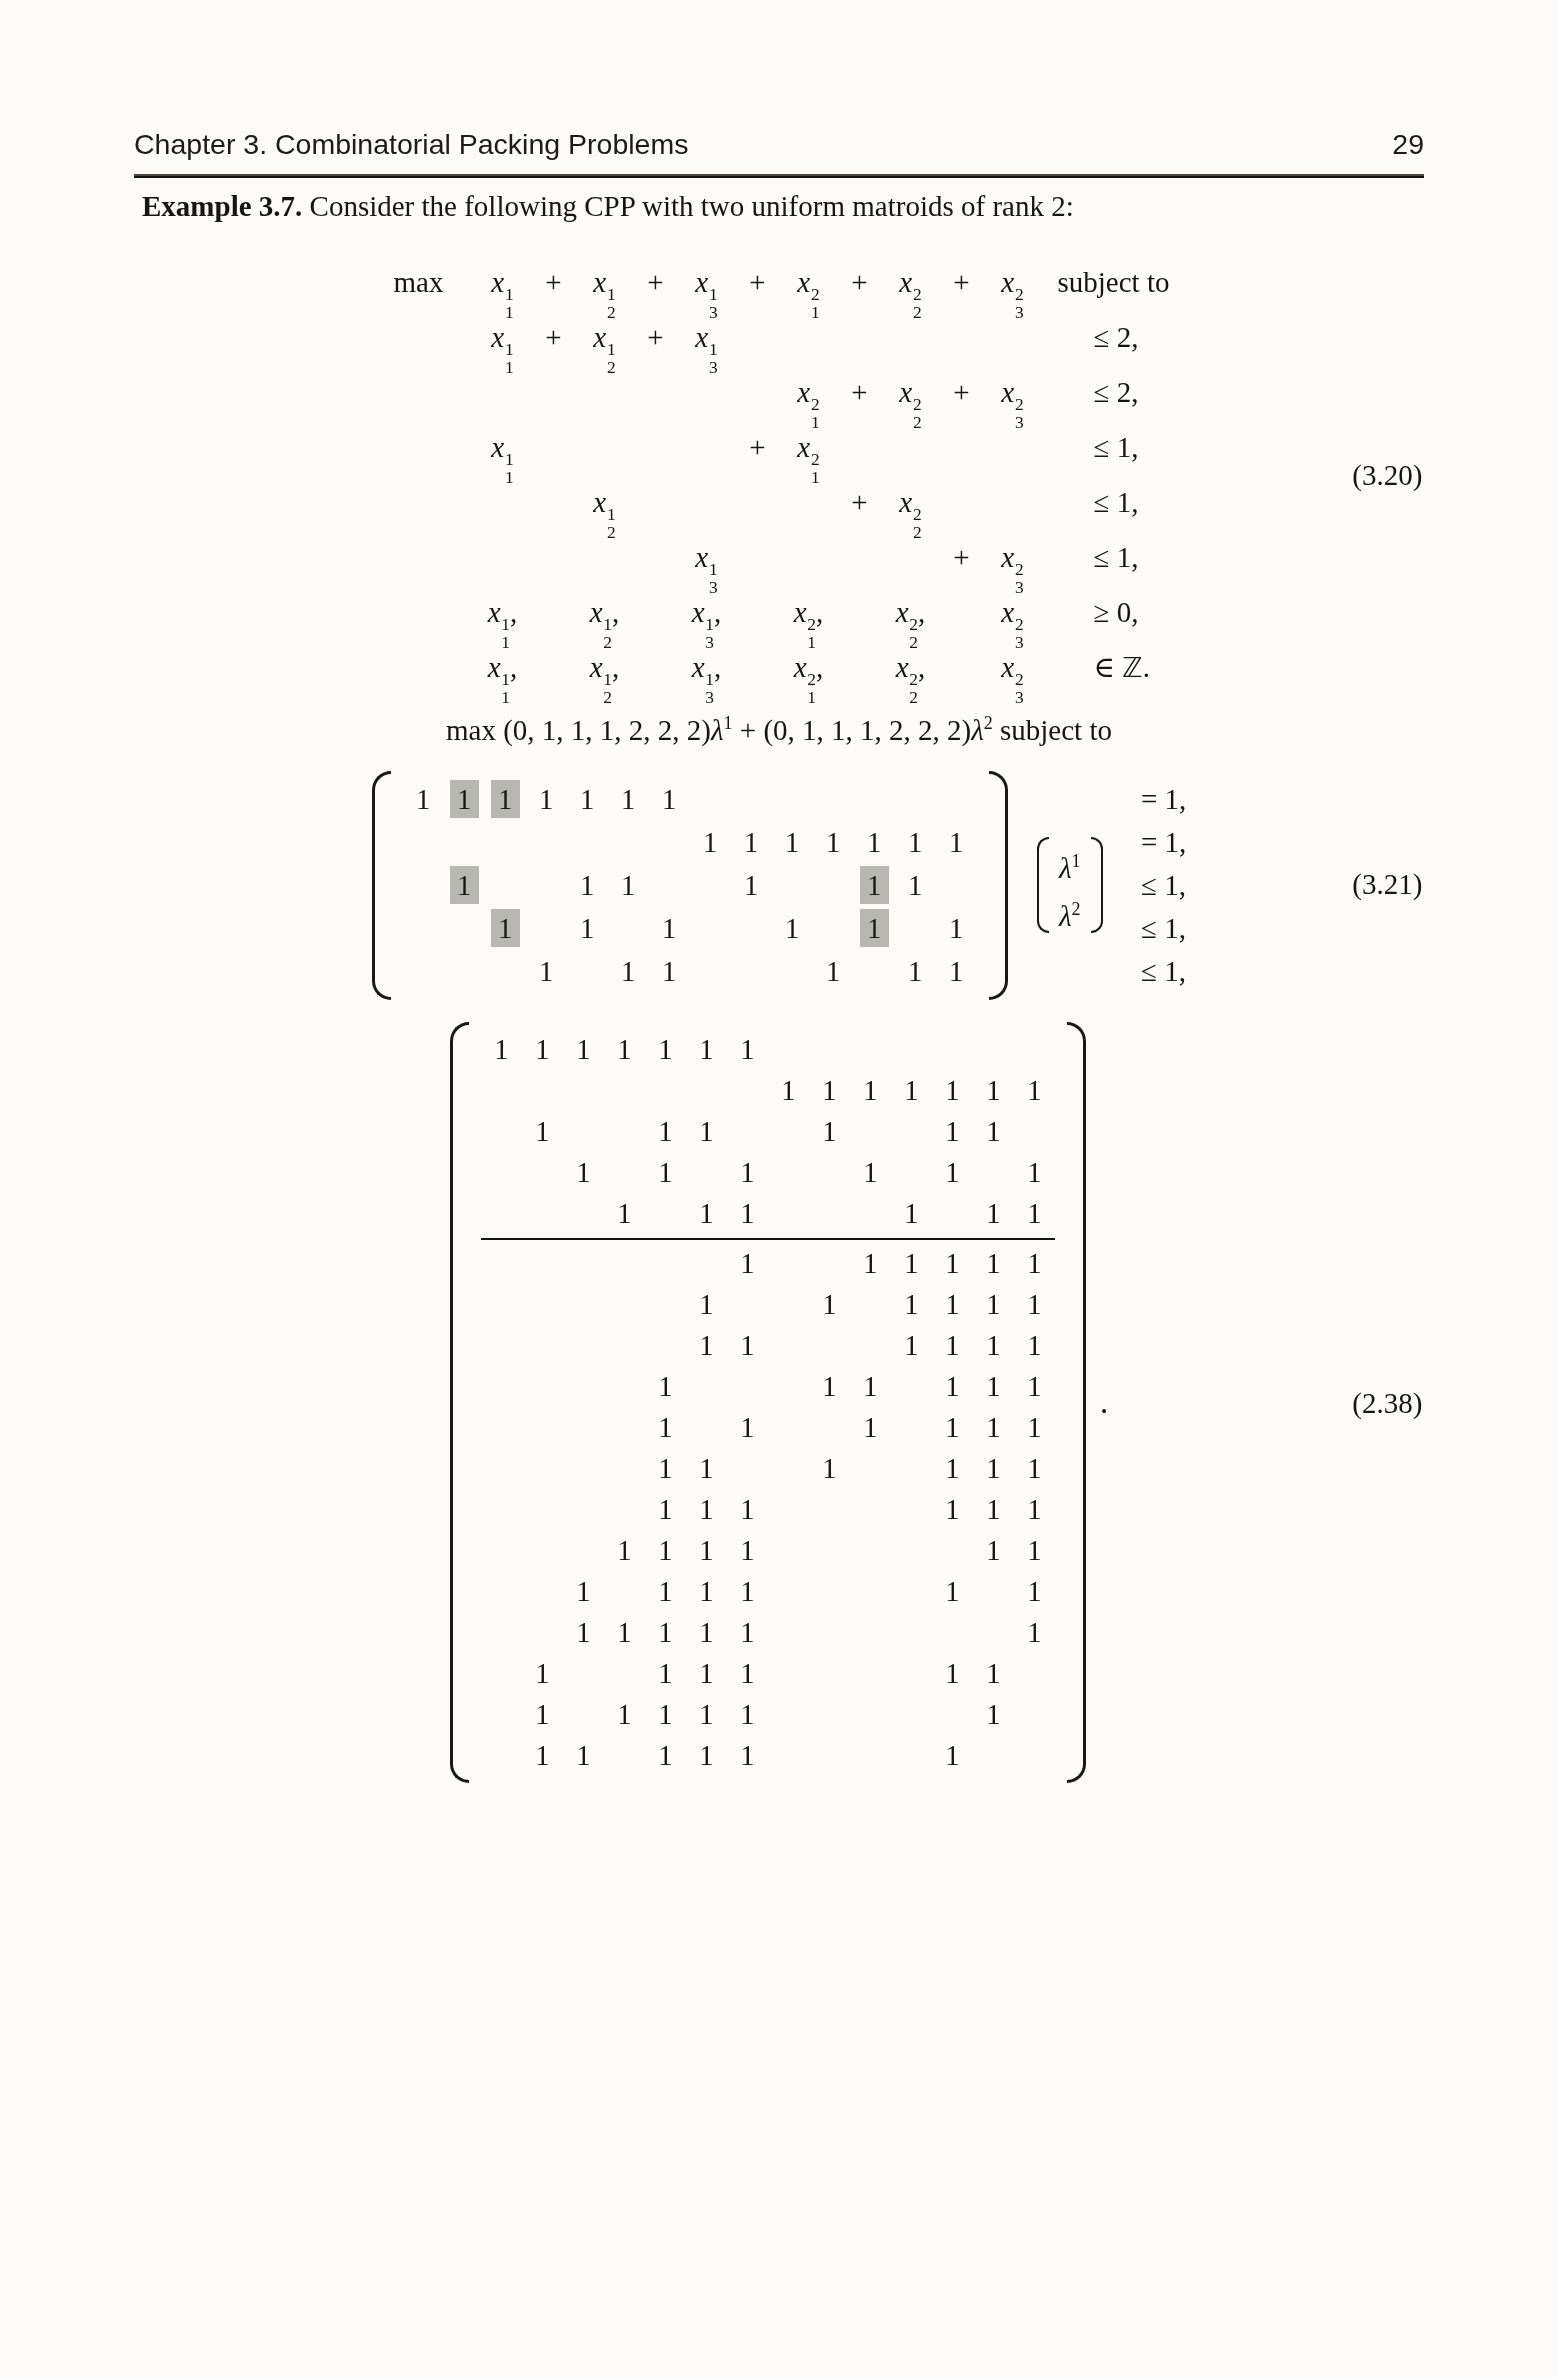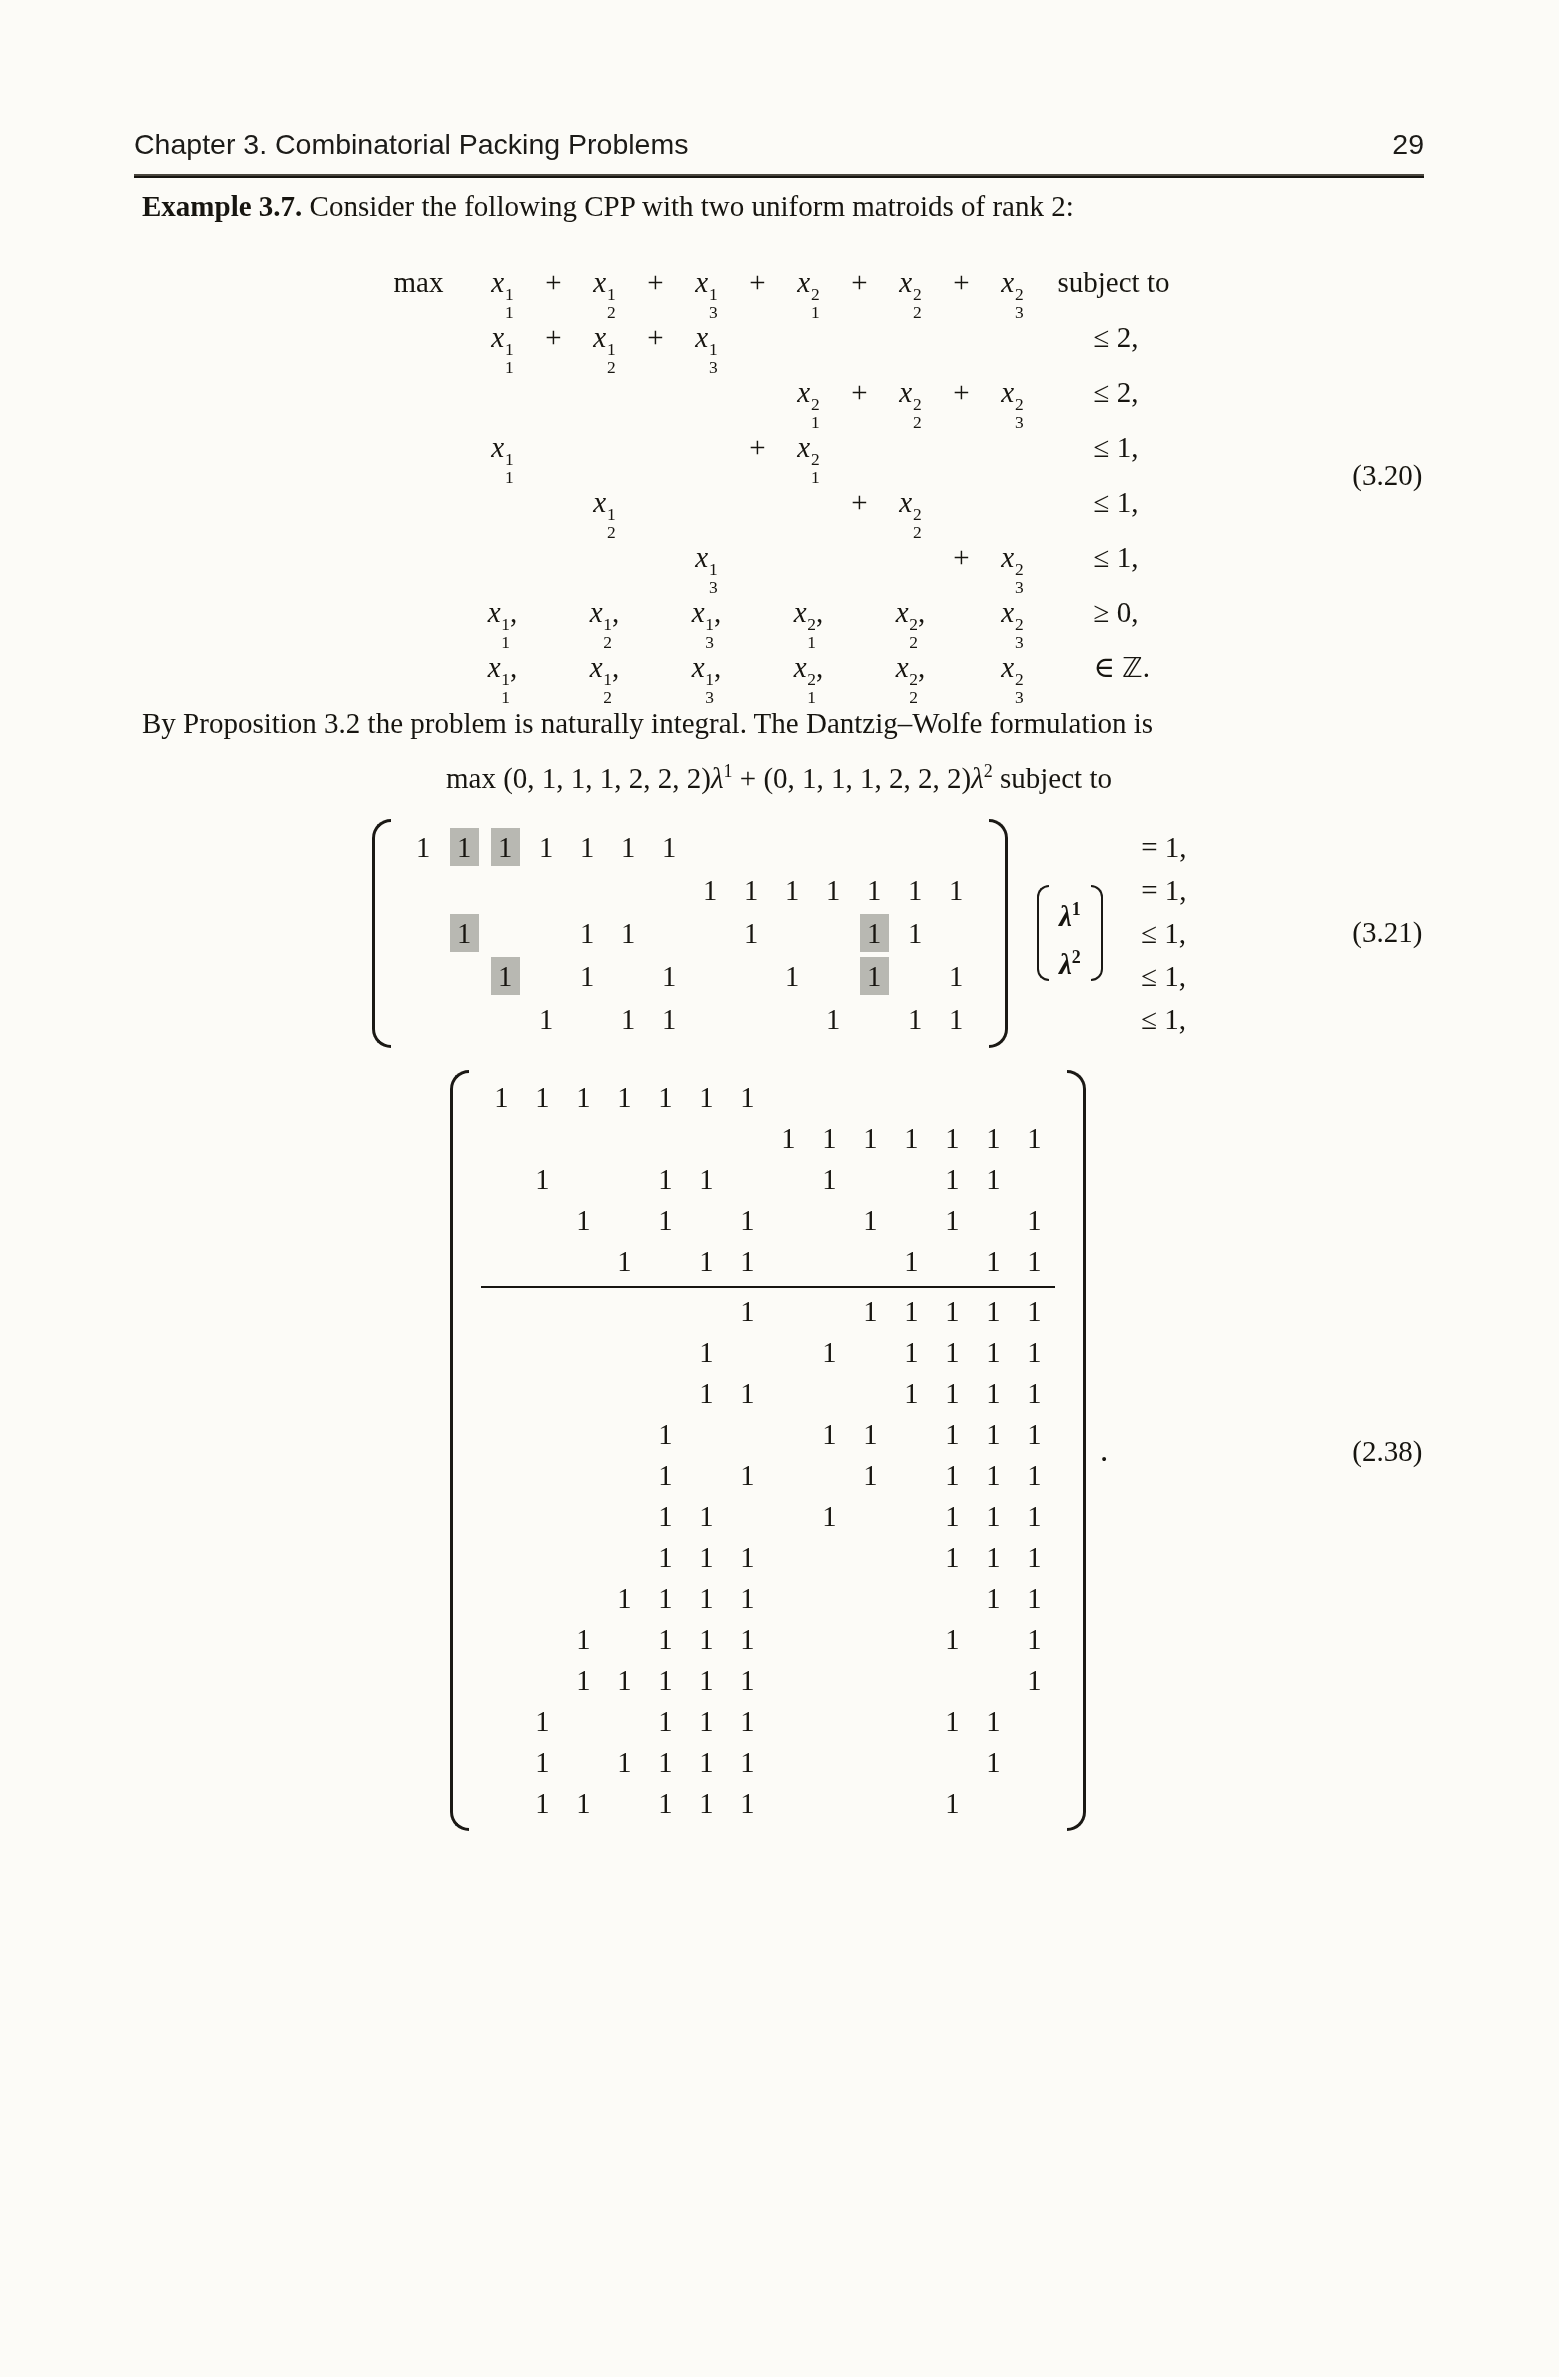--- a/index.html
+++ b/index.html
@@ -68,21 +68,21 @@
   .paren.sm { width: 12px; border-width: 2.6px; }
   .paren.sm.l { border-radius: 15.5px 0 0 15.5px; }
   .paren.sm.r { border-radius: 0 15.5px 15.5px 0; }
 
   
   .eq321 { margin-top: 21px; }
   .eq321 .eq-label { top: 97px; }
   .dw-col { display: flex; flex-direction: column; }
   .dw-row { display: flex; align-items: stretch; }
   .vec-wrap { display: flex; align-self: center; margin: 0 14px 0 29px; }
-  .vec div { height: 48px; line-height: 48px; padding: 0 10.4px; white-space: nowrap; font-weight: bold; }
+  .vec div { height: 48px; line-height: 48px; padding: 0 10.4px; white-space: nowrap; }
   .senses { padding-top: 7px; }
   .senses div { height: 43px; line-height: 43px; padding-left: 24px; white-space: nowrap; }
   .dw-extra { align-self: stretch; text-align: right; margin-top: 5.2px; }
   .dw-extra div { line-height: 47px; white-space: nowrap; }
 
   
   .eq322 { margin-top: 22.4px; }
   .eq322 .eq-label { top: 50%; transform: translateY(-50%); }
   .trail-dot { align-self: center; margin-left: 14px; font-size: 33px; }
 </style>
@@ -294,21 +294,20 @@
           <div class="eqcell"><span class="var">x</span><span class="ss">
               <span>2</span>
               <span>3</span>
             </span></div>
           <div class="eqcell rhs">∈ <span class="bb">ℤ</span>.</div>
         </div>
     </div>
     <span class="eq-label">(3.20)</span>
   </div>
 
-  <p class="body-line para">By Proposition 3.2 the problem is naturally integral. The Dantzig–Wolfe formulation is</p>
 
   <p class="body-line objective-line">max (0, 1, 1, 1, 2, 2, 2)<span class="var">λ</span><sup>1</sup> + (0, 1, 1, 1, 2, 2, 2)<span class="var">λ</span><sup>2</sup> subject to</p>
 
   <div class="display eq321">
     <div class="display-inner">
       <div class="dw-col">
         <div class="dw-row">
           <div class="paren l"></div>
           <div class="mat" style="grid-template-columns: repeat(14, 41px);">
               <div class="mcell">1</div>

